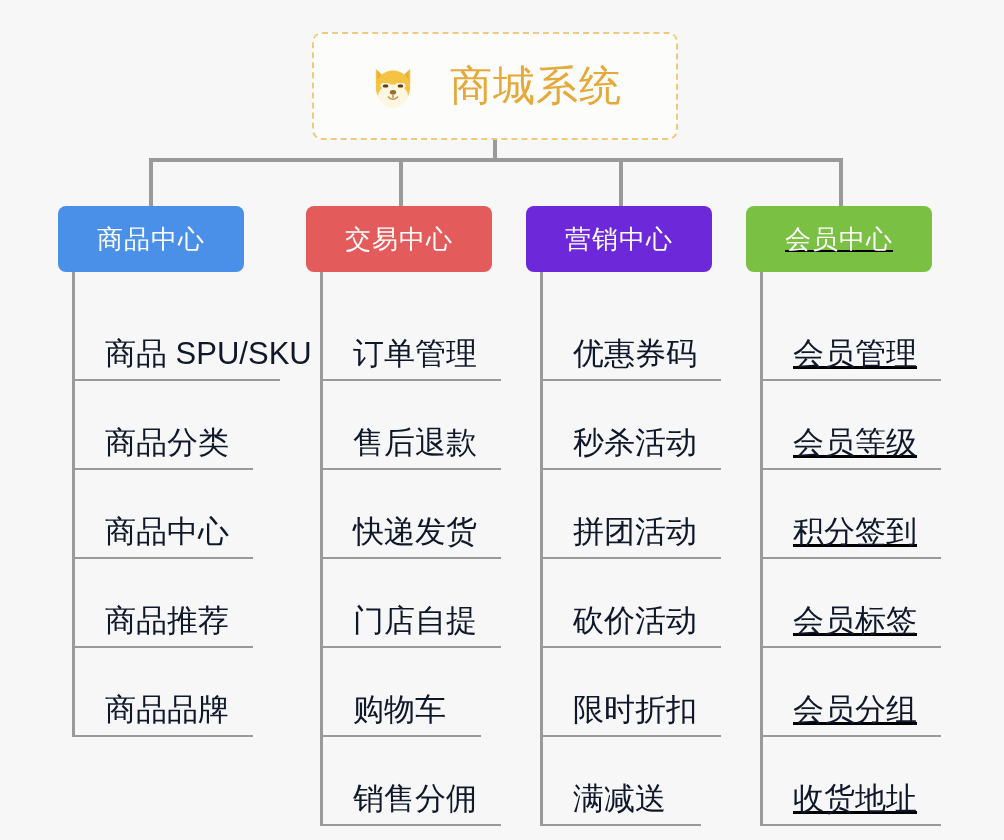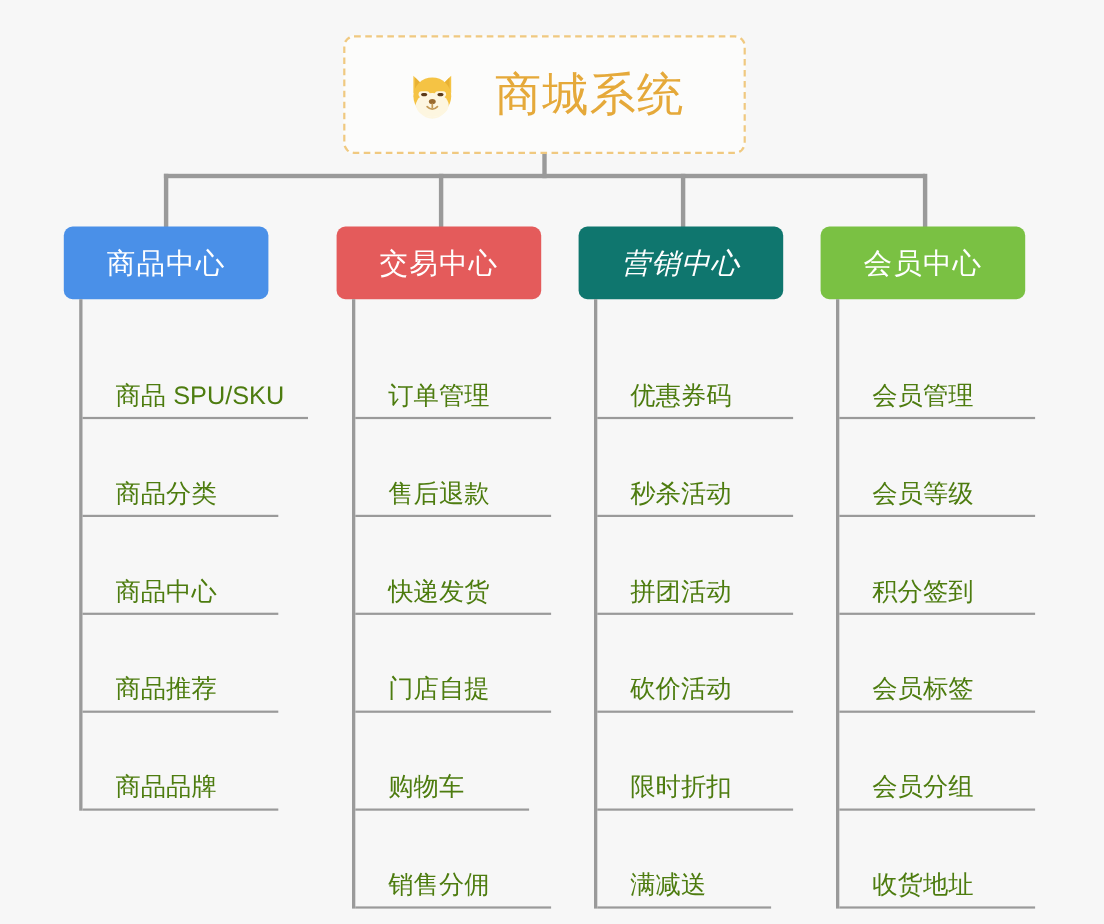--- a/index.html
+++ b/index.html
@@ -60,21 +60,21 @@
 
   
   .column {
     position: absolute;
     top: 206px;
     width: 230px;
   }
   .col-1 { left: 58px; }
   .col-2 { left: 306px; }
   .col-3 { left: 526px; }
-  .col-4 { left: 746px; }
+  .col-4 { left: 746px; text-decoration: underline; }
 
   .cat-box {
     height: 66px;
     border-radius: 8px;
     display: flex;
     align-items: center;
     justify-content: center;
     color: #ffffff;
     font-size: 26px;
     letter-spacing: 1px;
@@ -95,22 +95,22 @@
     margin-left: 14px;
   }
   .leaf {
     height: 89px;
     box-sizing: border-box;
     border-bottom: 2px solid #9a9a9a;
     display: flex;
     align-items: flex-end;
     padding-bottom: 4px;
     padding-left: 30px;
-    font-size: 23px;
-    color: #4d7c0f;
+    font-size: 31px;
+    color: #0f172a;
     white-space: nowrap;
     text-align: center;
   }
   .leaf-w1 { width: 205px; }
   .leaf-w2 { width: 178px; }
   .leaf-w3 { width: 158px; }
 </style>
 </head>
 <body>
 
@@ -190,21 +190,21 @@
       <div class="leaf leaf-w3">
           <span>购物车</span>
         </div>
       <div class="leaf leaf-w2">
           <span>销售分佣</span>
         </div>
     </div>
   </div>
 
   <div class="column col-3">
-    <div class="cat-box" style="background:#0f766e;font-style:italic;">
+    <div class="cat-box" style="background:#6d28d9;">
       <span>营销中心</span>
     </div>
     <div class="leaf-stack">
       <div class="leaf leaf-w2">
           <span>优惠券码</span>
         </div>
       <div class="leaf leaf-w2">
           <span>秒杀活动</span>
         </div>
       <div class="leaf leaf-w2">

